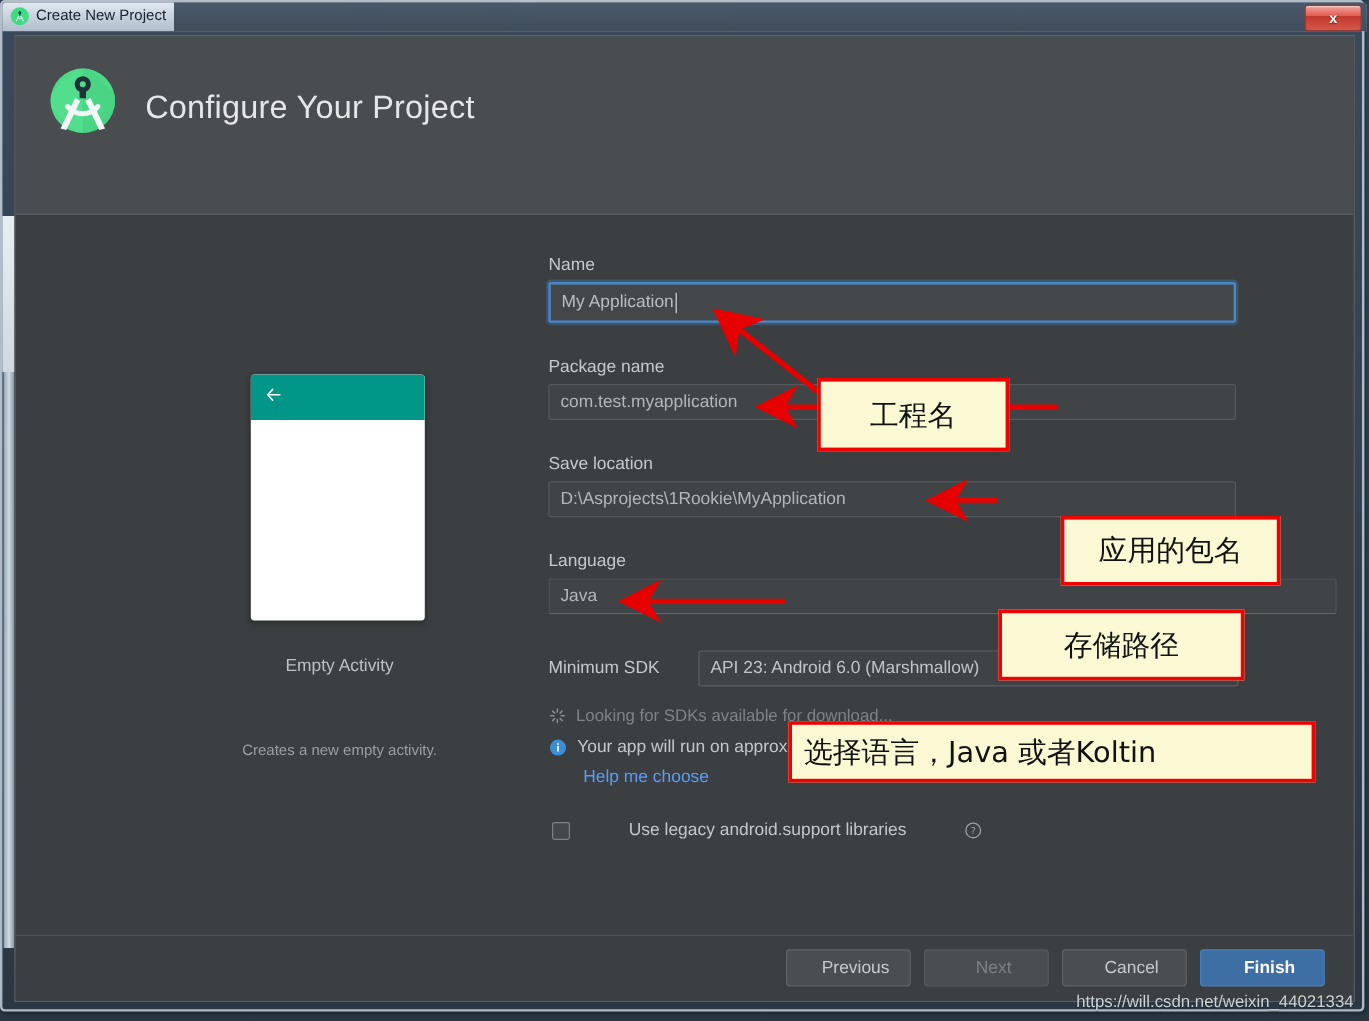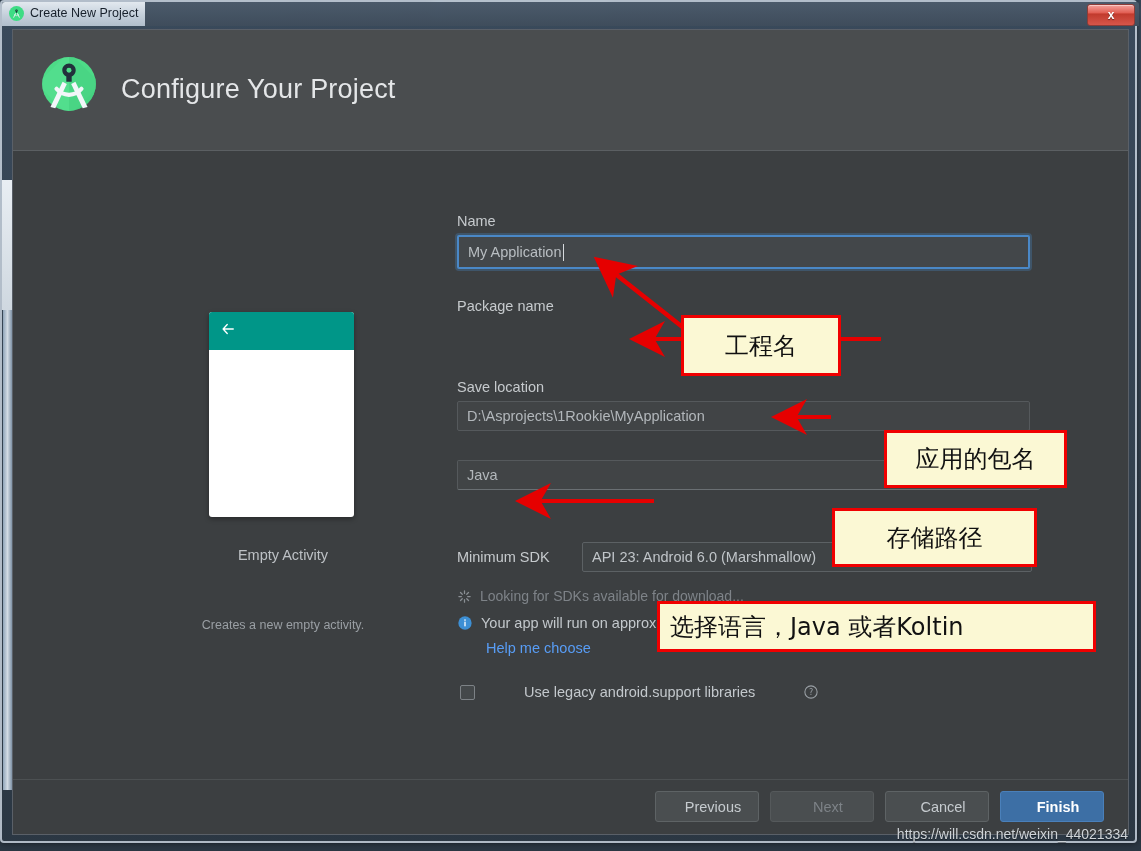--- a/index.html
+++ b/index.html
@@ -98,21 +98,21 @@
   
   #dialog {
     position: absolute; left: 10px; top: 27px;
     width: 1117px; height: 806px;
     background: #3c3f41;
     border: 1px solid #5a6068;
     box-sizing: border-box;
     overflow: hidden;
   }
   #header {
-    position: absolute; left: 0; top: 0; width: 100%; height: 121px;
+    position: absolute; left: 0; top: 0; width: 100%; height: 149px;
     background: #4a4d4f;
     border-bottom: 1px solid #5b5f62;
     box-sizing: border-box;
   }
   #as-logo {
     position: absolute; left: 24px; top: 22px; width: 64px; height: 64px;
   }
   #header-title {
     position: absolute; left: 108px; top: 44px;
     font-size: 27px; color: #e4e6e8; letter-spacing: 0.2px;
@@ -172,21 +172,21 @@
     background: #d5d9dc; margin-left: 1px;
   }
   .underline-field {
     width: 573px; height: 30px; box-sizing: border-box;
     background: #414446; color: #b2b7bb;
     border: 1px solid #55595c; border-radius: 2px;
     display: flex; align-items: center; padding: 0 9px;
     font-size: 14.5px;
   }
   .lang-field {
-    width: 583px; height: 30px; box-sizing: border-box;
+    width: 657px; height: 30px; box-sizing: border-box;
     background: #414446; color: #b2b7bb;
     border: 1px solid #55595c; border-radius: 2px;
     border-bottom: 1px solid #6a6f73;
     display: flex; align-items: center; padding: 0 9px;
     font-size: 14.5px;
   }
 
   #grp-name { position: absolute; left: 11px; top: 62px; }
   #grp-package { position: absolute; left: 11px; top: 147px; }
   #grp-save { position: absolute; left: 11px; top: 228px; }
@@ -358,30 +358,34 @@
         <div id="grp-name">
           <div class="field-label">Name</div>
           <div class="text-input focused">
             <span>My Application</span>
               <span class="caret"></span>
           </div>
         </div>
 
         <div id="grp-package">
           <div class="field-label">Package name</div>
+          <div class="underline-field">
+            <span>com.test.myapplication</span>
+          </div>
         </div>
 
         <div id="grp-save">
           <div class="field-label">Save location</div>
           <div class="underline-field">
             <span>D:\Asprojects\1Rookie\MyApplication</span>
           </div>
         </div>
 
         <div id="grp-language">
+          <div class="field-label">Language</div>
           <div class="lang-field">
             <span>Java</span>
           </div>
         </div>
 
         <div id="grp-sdk">
           <div id="sdk-label">Minimum SDK</div>
           <div id="sdk-select">
             <span>API 23: Android 6.0 (Marshmallow)</span>
             <span id="sdk-arrow"></span>

